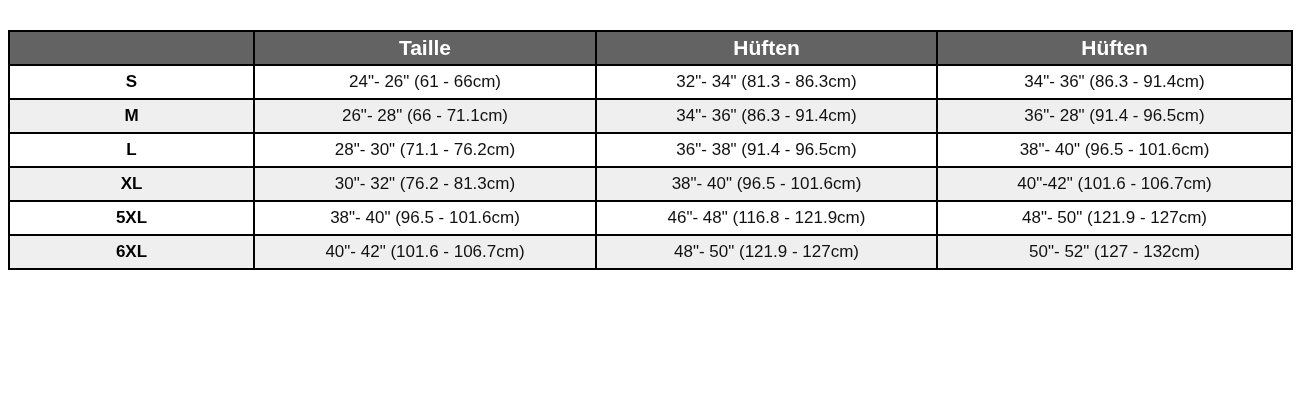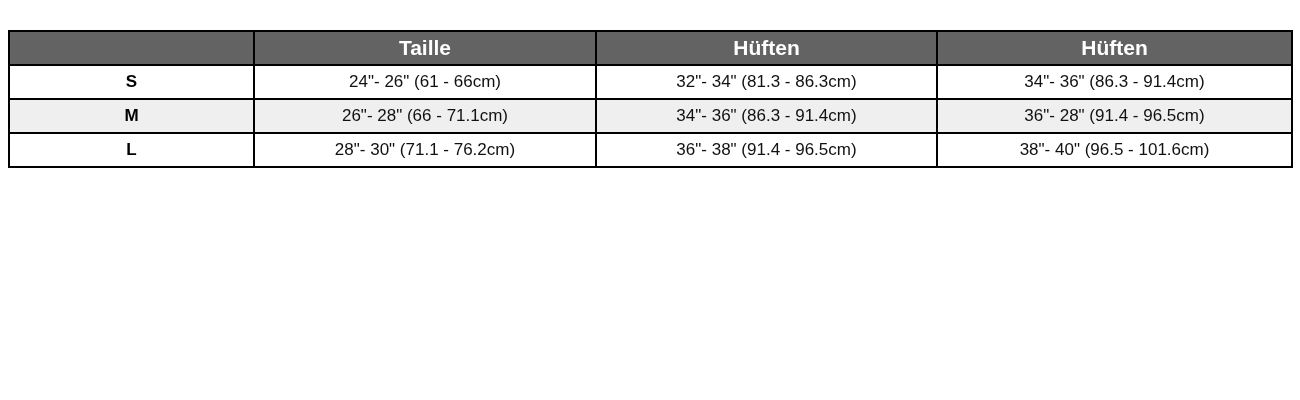--- a/index.html
+++ b/index.html
@@ -82,15 +82,33 @@
           <td>26"- 28" (66 - 71.1cm)</td>
           <td>34"- 36" (86.3 - 91.4cm)</td>
           <td>36"- 28" (91.4 - 96.5cm)</td>
         </tr>
         <tr>
           <td class="size">L</td>
           <td>28"- 30" (71.1 - 76.2cm)</td>
           <td>36"- 38" (91.4 - 96.5cm)</td>
           <td>38"- 40" (96.5 - 101.6cm)</td>
         </tr>
+        <tr>
+          <td class="size">XL</td>
+          <td>30"- 32" (76.2 - 81.3cm)</td>
+          <td>38"- 40" (96.5 - 101.6cm)</td>
+          <td>40"-42" (101.6 - 106.7cm)</td>
+        </tr>
+        <tr>
+          <td class="size">5XL</td>
+          <td>38"- 40" (96.5 - 101.6cm)</td>
+          <td>46"- 48" (116.8 - 121.9cm)</td>
+          <td>48"- 50" (121.9 - 127cm)</td>
+        </tr>
+        <tr>
+          <td class="size">6XL</td>
+          <td>40"- 42" (101.6 - 106.7cm)</td>
+          <td>48"- 50" (121.9 - 127cm)</td>
+          <td>50"- 52" (127 - 132cm)</td>
+        </tr>
       </tbody>
   </table>
 </div>
 
 </body></html>

